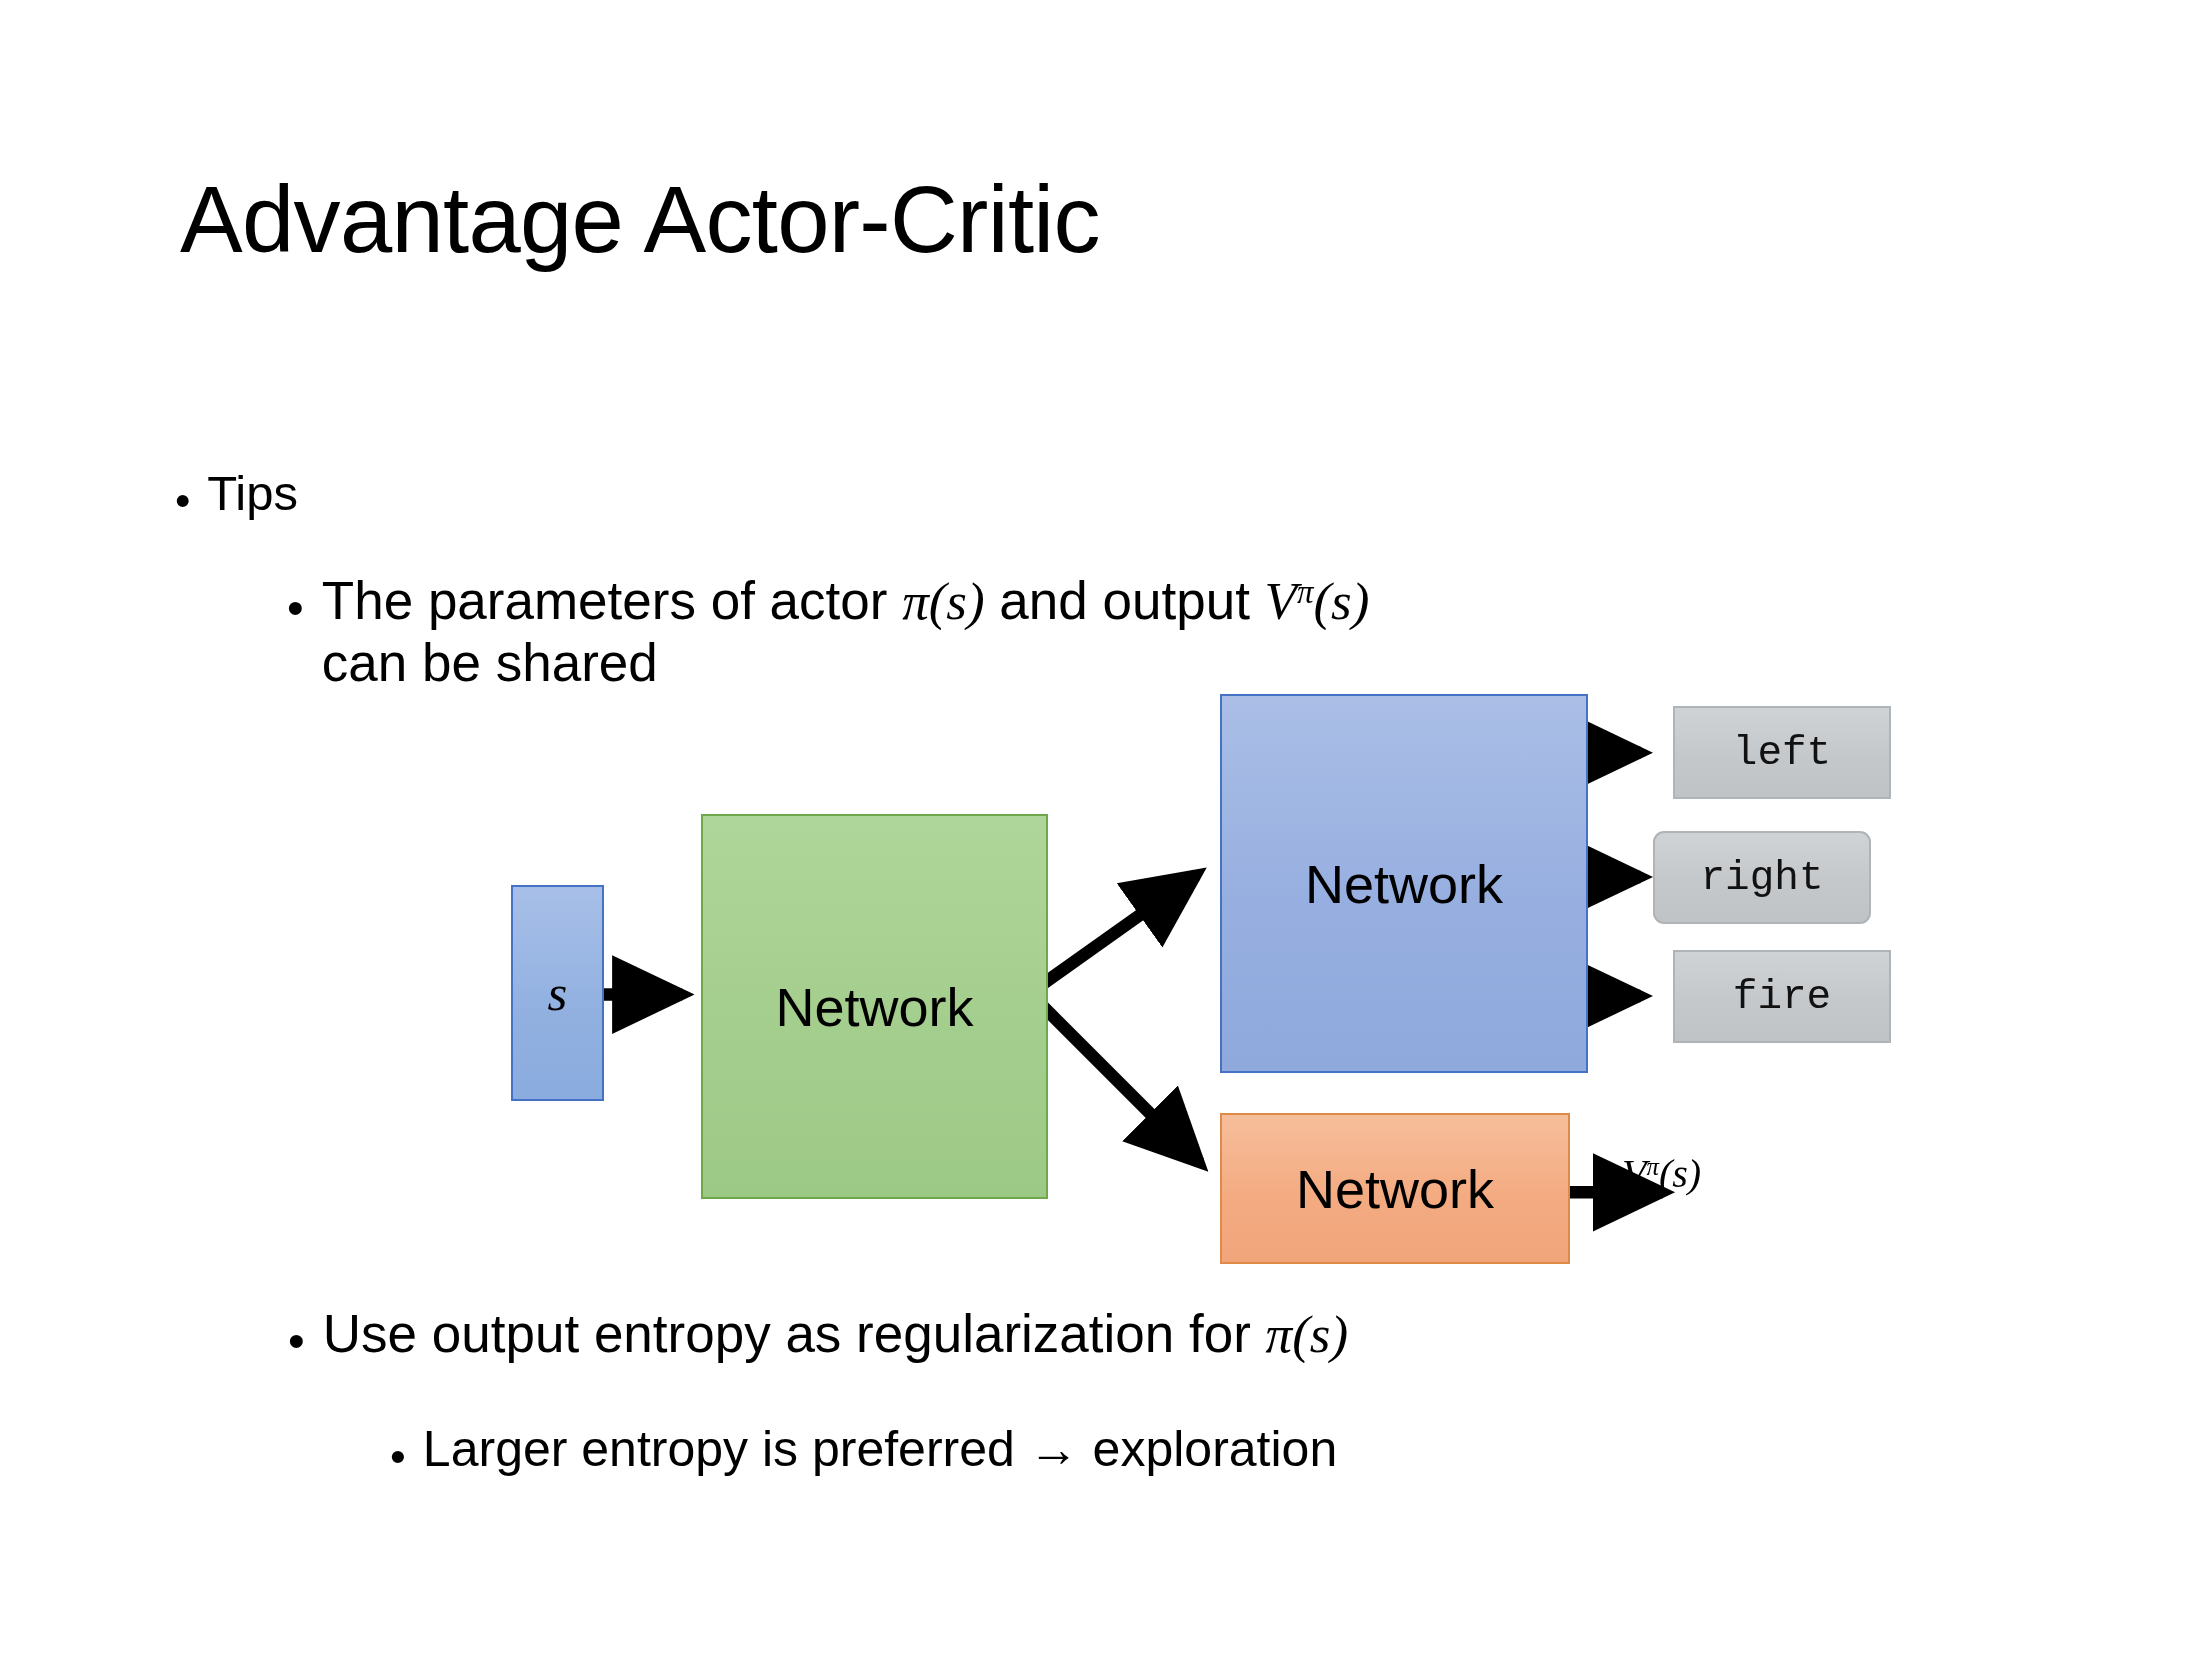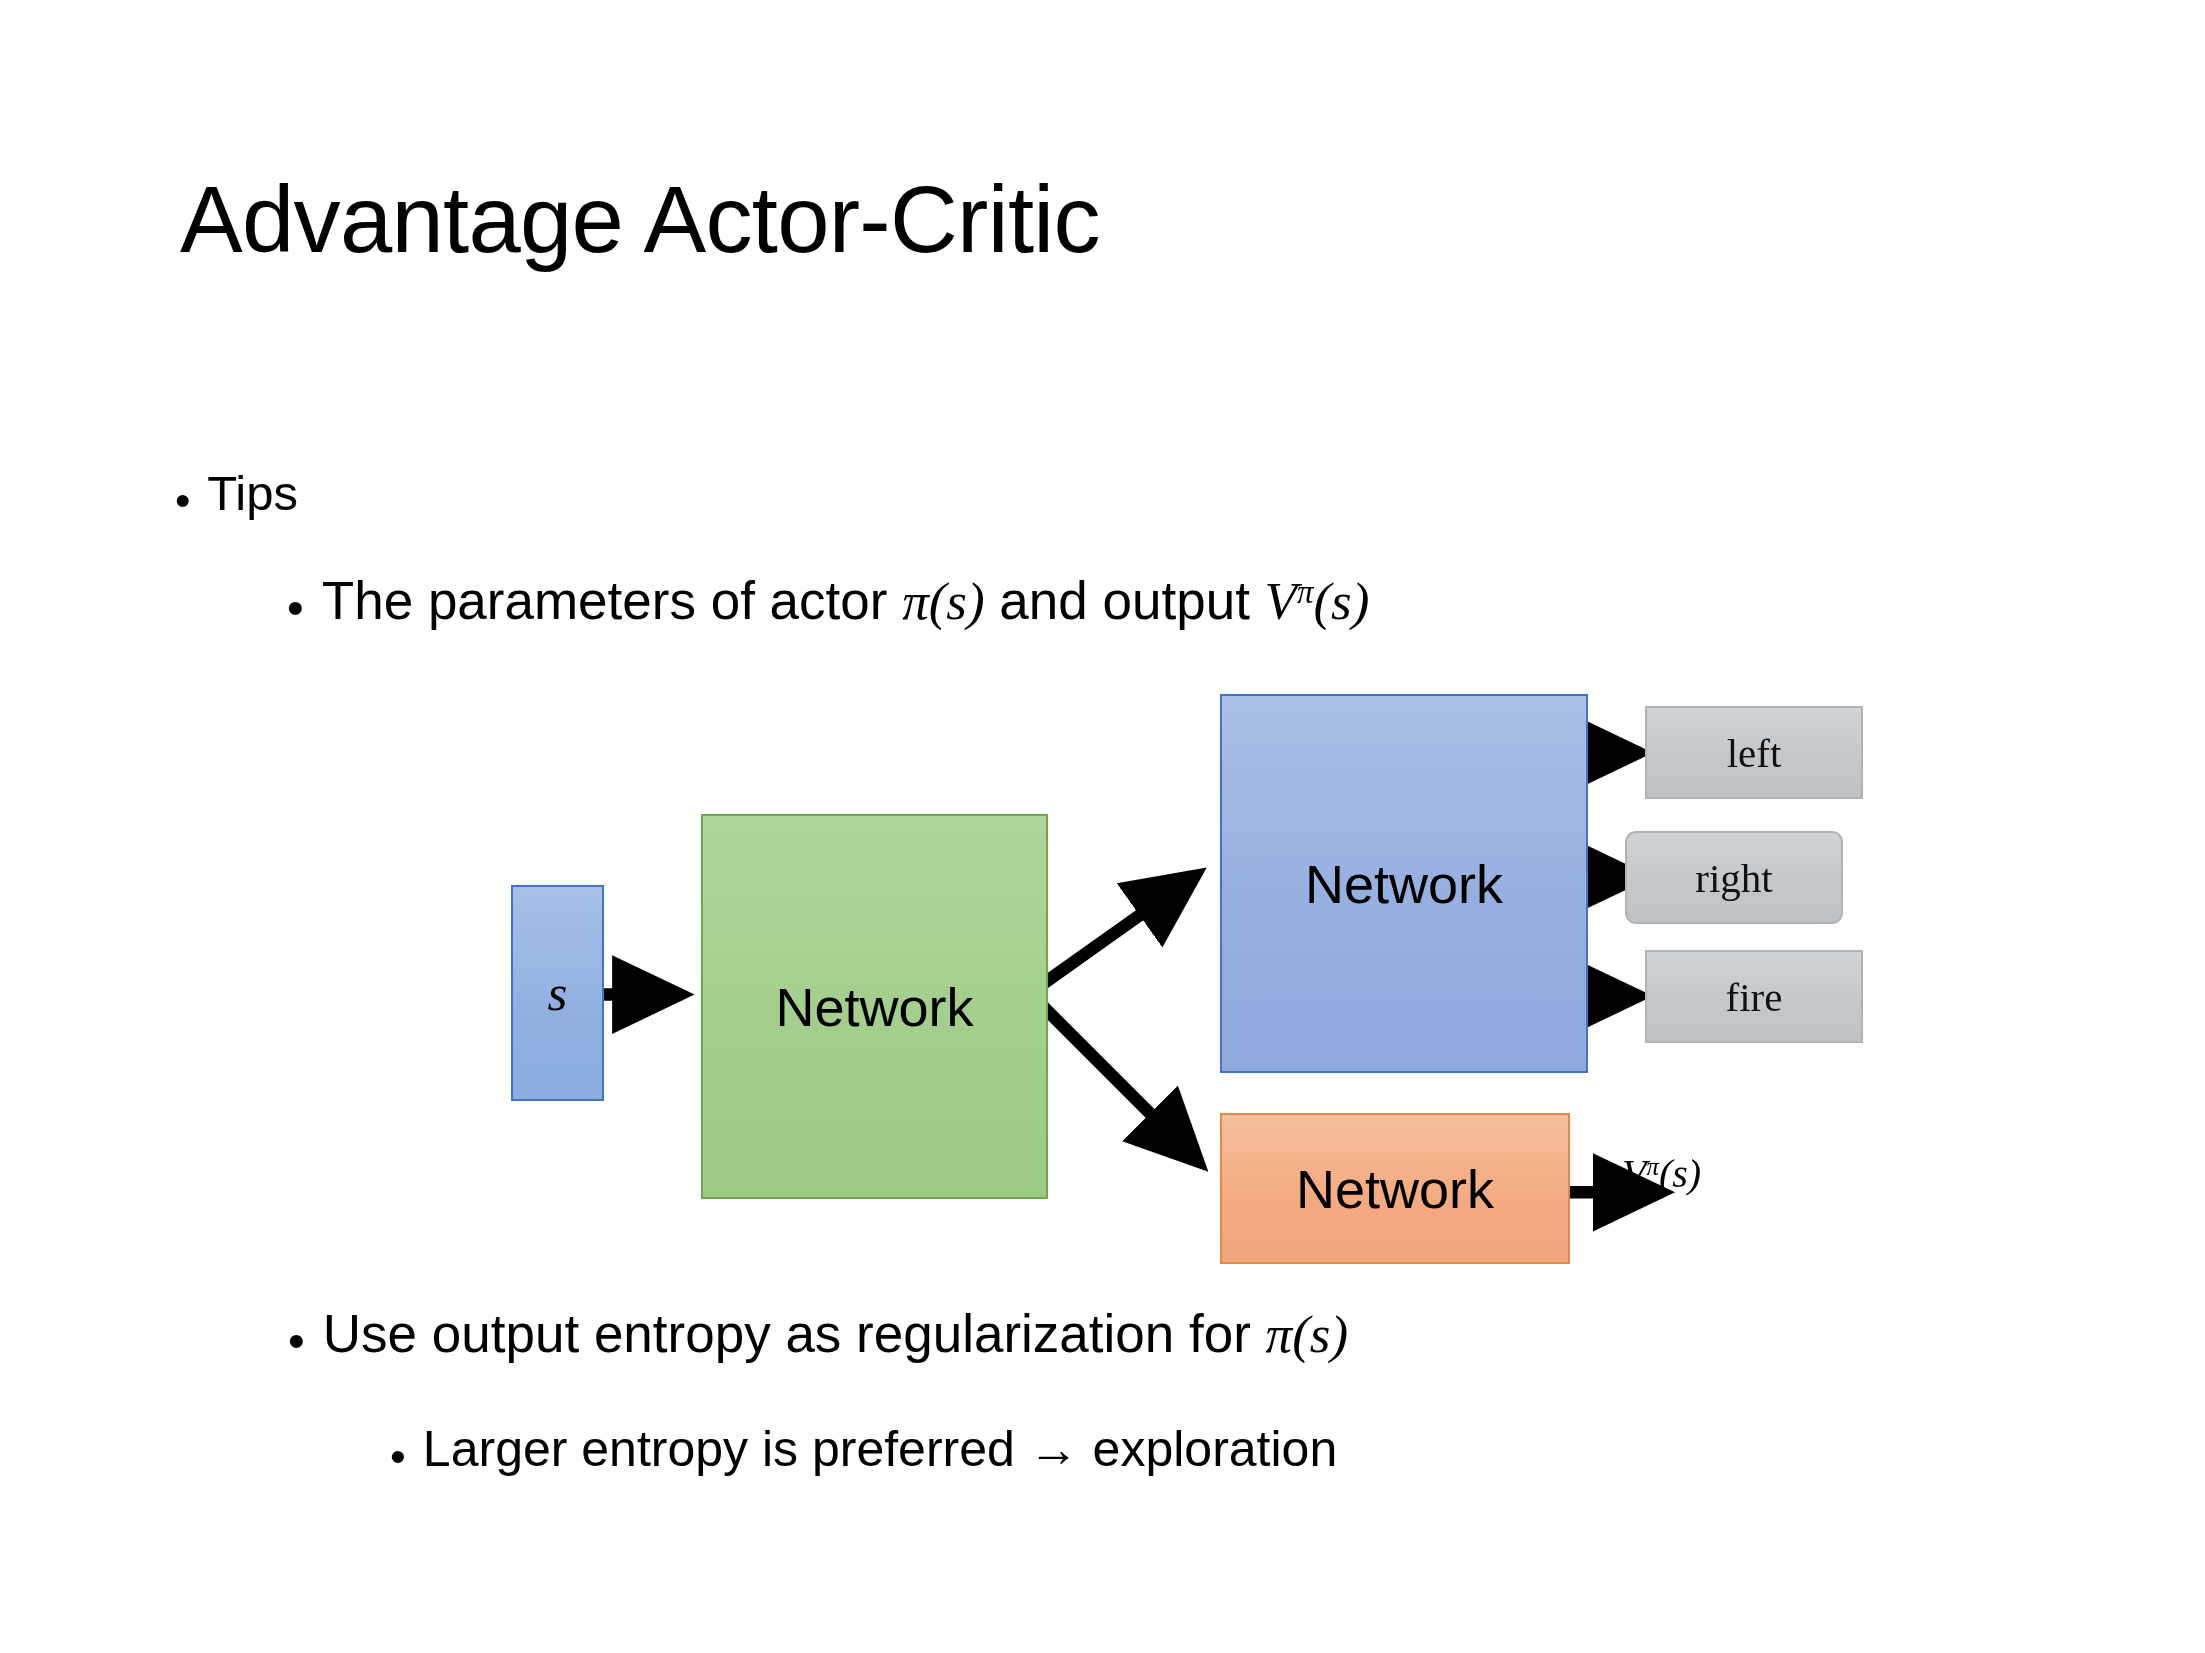--- a/index.html
+++ b/index.html
@@ -164,23 +164,24 @@
   }
 
   .outbox {
     position: absolute;
     box-sizing: border-box;
     display: flex;
     align-items: center;
     justify-content: center;
     background: linear-gradient(180deg, #CFD3D6 0%, #C4C8CB 55%, #BFC3C6 100%);
     border: 2.2px solid #AFB4B8;
-    font-family: Liberation Serif, serif;
+    font-family: Liberation Mono, monospace;
     font-size: 41px;
     color: #111111;
+    margin-left: 28px;
   }
   #out-left  { left: 1645px; top: 706px;  width: 218px; height: 93px; }
   #out-right { left: 1625px; top: 831px; width: 218px; height: 93px; border-radius: 11px; }
   #out-fire  { left: 1645px; top: 950px; width: 218px; height: 93px; align-items: center; }
 
   #critic-output {
     position: absolute;
     left: 1622px;
     top: 1150px;
     font-size: 40px;
@@ -194,21 +195,21 @@
 
   <div id="slide-title">Advantage Actor-Critic</div>
 
   <div class="bullet-row" id="bullet-tips">
     <span class="bullet-dot">•</span>
     <span class="bullet-text">Tips</span>
   </div>
 
   <div class="bullet-row" id="bullet-shared">
     <span class="bullet-dot">•</span>
-    <span class="bullet-text"><span>The parameters of actor </span><span class="math"><span>π(s)</span></span><span>  and output </span><span class="math"><span>V</span><sup>π</sup><span>(s)</span></span><br></span>
+    <span class="bullet-text"><span>The parameters of actor </span><span class="math"><span>π(s)</span></span><span>  and output </span><span class="math"><span>V</span><sup>π</sup><span>(s)</span></span><br><span>can be shared</span></span>
   </div>
 
   <div id="diagram">
 
     <svg width="2205" height="1654" viewBox="0 0 3000 2250" style="position:absolute;left:0;top:0;">
       <defs>
         <marker id="ah" markerWidth="7" markerHeight="7" refX="5.6" refY="3.5" orient="auto" markerUnits="strokeWidth">
           <path d="M0,0.35 L6.6,3.5 L0,6.65 z" fill="#000000"></path>
         </marker>
       </defs>

